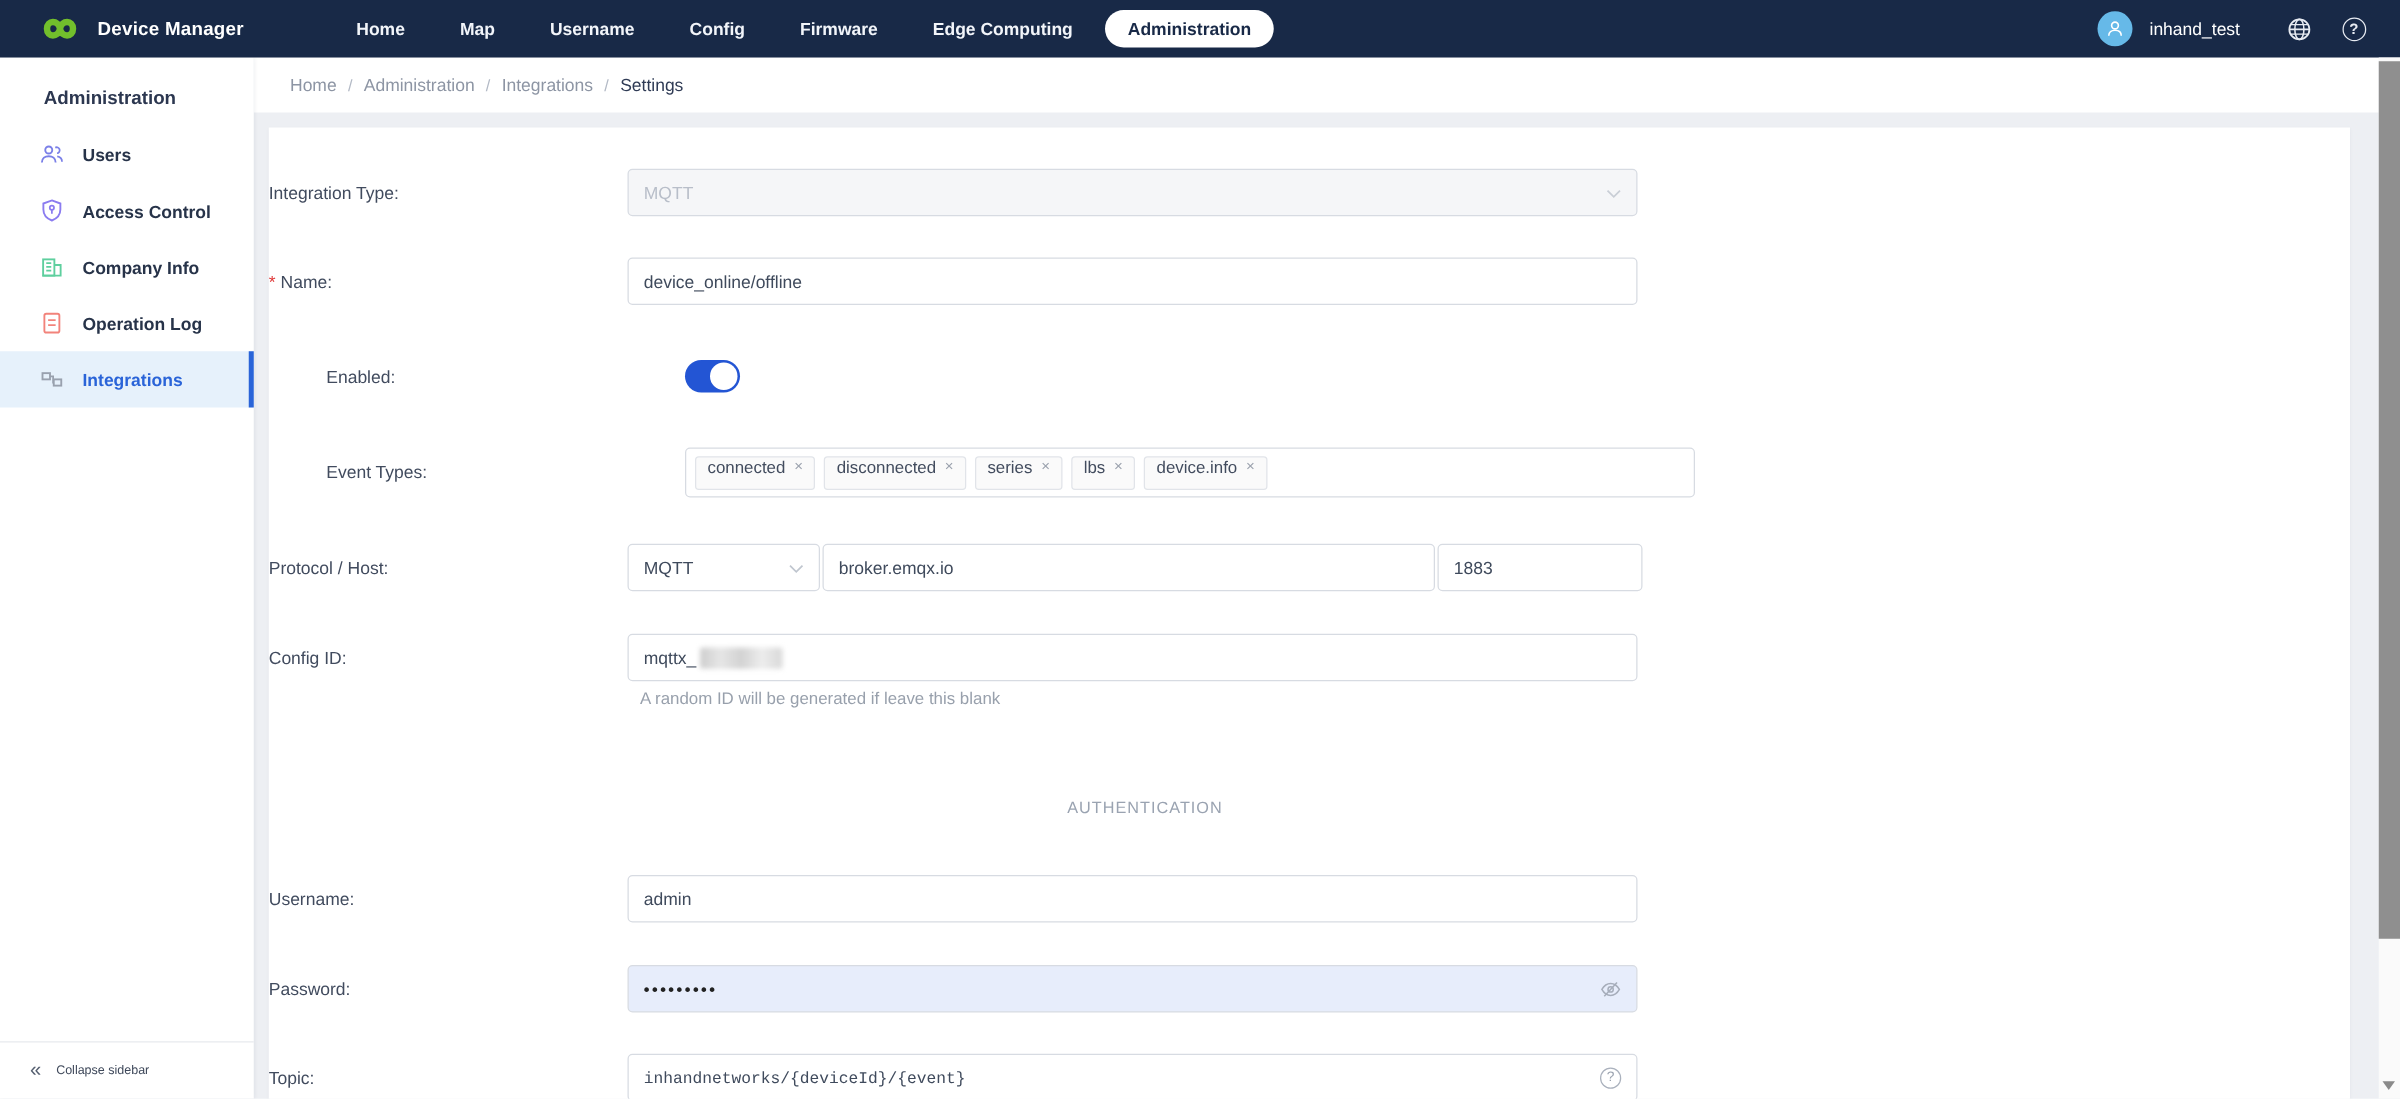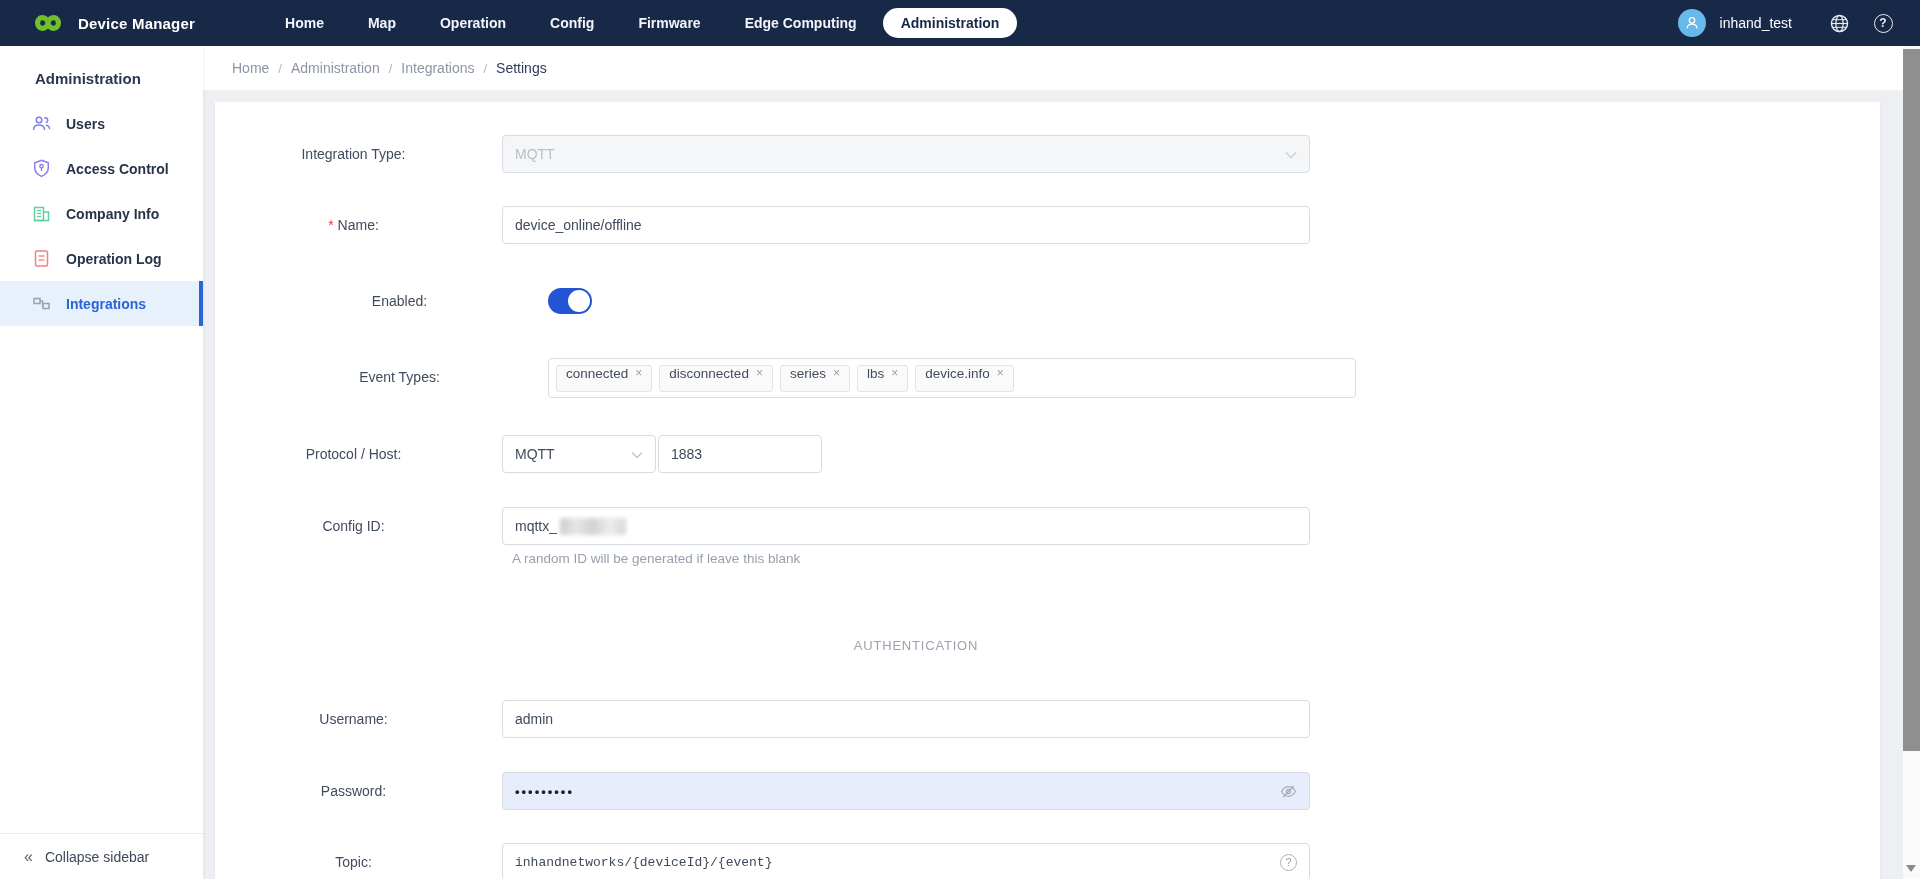--- a/index.html
+++ b/index.html
@@ -27,34 +27,34 @@
   .sidebar { position:absolute; top:46px; left:0; width:203px; bottom:0; background:#ffffff;
              box-shadow:1px 0 3px rgba(20,30,60,.06); z-index:5; }
   .sidebar-title { font-size:15px; font-weight:bold; color:#2c3750; padding:24px 0 14px 35px; }
   .side-item { height:45px; display:flex; align-items:center; gap:15px; padding-left:32px; cursor:pointer; }
   .side-item .lbl { font-size:14px; font-weight:bold; color:#273349; }
   .side-item.active { background:#e6f1fb; border-right:4px solid #2a64d8; }
   .side-item.active .lbl { color:#2a64d8; }
   .collapse-bar { position:absolute; bottom:0; left:0; width:100%; height:46px; border-top:1px solid #e8eaee;
                   display:flex; align-items:center; gap:12px; padding-left:24px; cursor:pointer; }
   .collapse-glyph { font-size:16px; color:#555f70; }
-  .collapse-lbl { font-size:14px; color:#3e485a; }
+  .collapse-lbl { font-size:10px; color:#3e485a; }
 
   
   .breadcrumb-bar { position:absolute; top:46px; left:203px; width:1700px; height:44px; background:#ffffff;
                     display:flex; align-items:center; padding-left:29px; }
   .crumb { font-size:14px; color:#8d95a4; cursor:pointer; }
   .crumb.current { color:#2f3b55; cursor:default; }
   .crumb-sep { font-size:13px; color:#b2b9c5; margin:0 9px; }
 
   
   .card { position:absolute; top:102px; left:215px; width:1665px; height:790px; background:#ffffff;
           box-shadow:0 1px 3px rgba(20,30,60,.05); padding-top:33px; overflow:hidden; }
   .form-row { display:flex; align-items:flex-start; }
-  .form-label { width:287px; flex:none; text-align:center; padding-right:10px; font-size:14px;
+  .form-label { width:287px; flex:none; text-align:left; padding-right:10px; font-size:14px;
                 color:#414b5e; line-height:38px; white-space:nowrap; }
   .req { color:#e03a3a; margin-right:4px; font-size:14px; }
   .form-control { width:808px; }
   .input { height:38px; border:1px solid #d7dbe2; border-radius:4px; background:#fff; display:flex;
            align-items:center; padding:0 12px; font-size:14px; color:#3f4a5c; }
   .input.disabled { background:#f5f6f8; color:#b8bec9; }
   .chevron { margin-left:auto; flex:none; }
   .helper { margin-left:297px; font-size:13.5px; color:#98a0ac; margin-top:6px; }
 
   .toggle { width:44px; height:26px; border-radius:13px; background:#2355d4; position:relative;
@@ -108,21 +108,21 @@
     <span style="display:flex;">
       <svg width="40" height="26" viewBox="0 0 60 40">
         <path d="M14 20 C14 9, 28 9, 30 20 C32 31, 46 31, 46 20 C46 9, 32 9, 30 20 C28 31, 14 31, 14 20 Z" fill="none" stroke="#72bf2c" stroke-width="8" stroke-linecap="round"></path>
       </svg>
     </span>
     <span class="brand-name">Device Manager</span>
   </div>
   <nav class="nav-items">
     <span class="nav-item">Home</span>
     <span class="nav-item">Map</span>
-    <span class="nav-item">Operation</span>
+    <span class="nav-item">Username</span>
     <span class="nav-item">Config</span>
     <span class="nav-item">Firmware</span>
     <span class="nav-item">Edge Computing</span>
     <span class="nav-item active">Administration</span>
   </nav>
   <div class="nav-right">
     <span class="avatar">
       <svg width="16" height="16" viewBox="0 0 16 16">
         <circle cx="8" cy="5.4" r="2.7" fill="none" stroke="#ffffff" stroke-width="1.3"></circle>
         <path d="M3 13.6 C3 10.6 5.2 9.2 8 9.2 C10.8 9.2 13 10.6 13 13.6" fill="none" stroke="#ffffff" stroke-width="1.3"></path>
@@ -289,20 +289,23 @@
     <div class="form-label">Protocol / Host:</div>
     <div class="form-control proto-group">
       <div class="input proto-select">
         <span>MQTT</span>
         <span class="chevron">
           <svg width="12" height="8" viewBox="0 0 12 8">
               <path d="M1 1.5 L6 6.5 L11 1.5" fill="none" stroke="#c0c6cf" stroke-width="1.4"></path>
             </svg>
         </span>
       </div>
+      <div class="input host-input">
+        <span>broker.emqx.io</span>
+      </div>
       <div class="input port-input">
         <span>1883</span>
       </div>
     </div>
   </div>
 
   <div class="form-row mt34">
     <div class="form-label">Config ID:</div>
     <div class="form-control">
       <div class="input" style="width:808px;">

